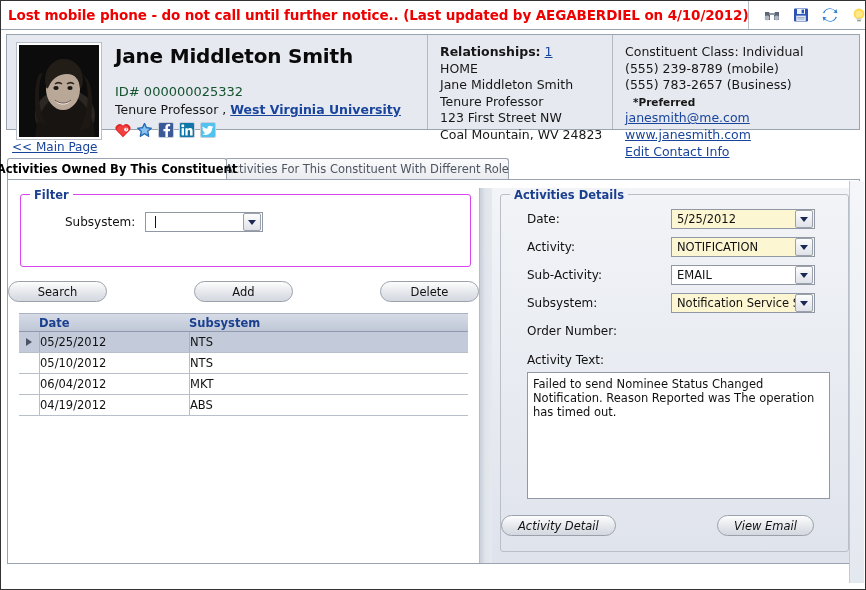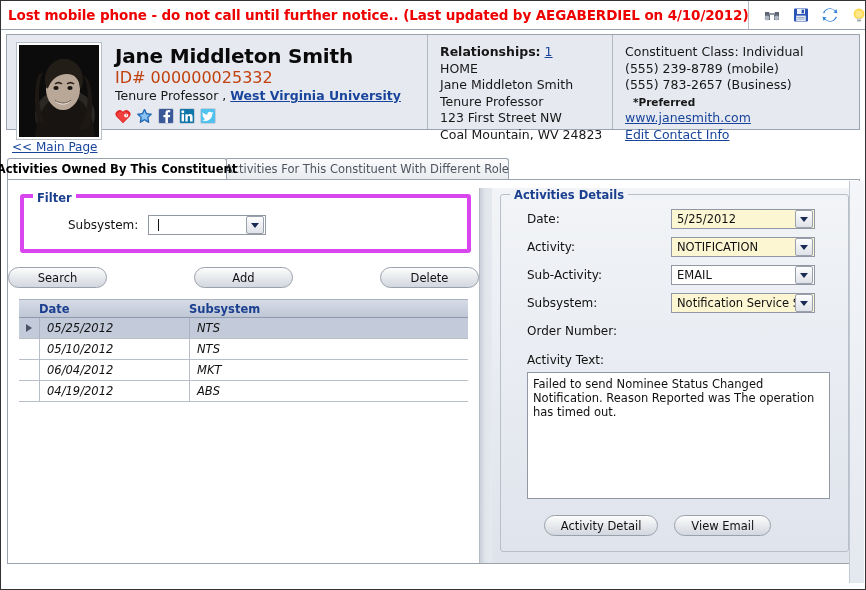--- a/index.html
+++ b/index.html
@@ -47,21 +47,21 @@
 
   .photo{
     width:80px;height:92px;border:2px solid #ffffff;
     outline:1px solid #b9bfc9;
     background:#111;overflow:hidden;position:relative;flex:none;
   }
   .photo svg{display:block;}
 
   .who{padding-left:14px;padding-top:1px;}
   .who .name{font-size:20px;font-weight:bold;color:#0a0a0a;line-height:24px;letter-spacing:-0.2px;}
-  .who .idline{font-size:16px;color:#c2410c;line-height:16px;margin-top:2px;}
+  .who .idline{font-size:13px;color:#14532d;line-height:16px;margin-top:16px;}
   .who .role{font-size:12.5px;color:#171717;line-height:17px;margin-top:1px;}
   a.lnk{color:#18449c;text-decoration:underline;cursor:pointer;}
   .who .role a{font-weight:bold;}
 
   .social{display:flex;align-items:center;gap:5px;margin-top:4px;}
   .social svg{display:block;cursor:pointer;}
 
   .relt{font-size:12.5px;line-height:16.5px;color:#171717;}
   .relt .rlabel{font-weight:bold;}
   .cls{font-size:12.5px;line-height:16.6px;color:#171717;}
@@ -98,22 +98,22 @@
   }
   .panel-inner{display:flex;height:100%;box-sizing:border-box;padding-top:8px;}
 
   .leftcol{width:471px;box-sizing:border-box;position:relative;background:#fff;}
   .divider{width:12px;background:linear-gradient(90deg,#c9cfd9,#dfe3ea 40%,#e6e9f0);border-left:1px solid #b6bcc6;}
   .rightcol{flex:1;box-sizing:border-box;position:relative;
     background:linear-gradient(#f2f4f7,#dfe3ec);}
 
   
   .filter{
-    position:relative;margin:6px 8px 0 12px;height:59px;box-sizing:border-box;
-    border:4px solid #d946ef;border-radius:3px;background:#ffffff;
+    position:relative;margin:6px 8px 0 12px;height:73px;box-sizing:border-box;
+    border:1px solid #d946ef;border-radius:3px;background:#ffffff;
   }
   .filter .flegend{
     position:absolute;top:-7px;left:9px;background:#ffffff;padding:0 4px;
     font-size:11.5px;font-weight:bold;color:#1b3f8f;
   }
   .filter-row{display:flex;align-items:center;padding:17px 0 0 44px;}
   .fld-label{font-size:12px;color:#111;}
 
   .combo{
     position:relative;box-sizing:border-box;height:20px;
@@ -165,21 +165,21 @@
     display:flex;height:21px;align-items:center;box-sizing:border-box;
     border-bottom:1px solid #b9bfc9;font-size:11.5px;color:#111;
     background:#ffffff;cursor:pointer;
   }
   .grid-row.sel{background:#c3cbdb;}
   .grid-row .c-arrow{display:flex;align-items:center;justify-content:center;}
   .rowcaret{
     width:0;height:0;border-top:4px solid transparent;border-bottom:4px solid transparent;
     border-left:6px solid #4b5464;
   }
-  .grid-row .c-date,.grid-row .c-sub{border-left:1px solid #b9bfc9;padding-left:7px;height:100%;display:flex;align-items:center;box-sizing:border-box;font-style:italic;}
+  .grid-row .c-date,.grid-row .c-sub{border-left:1px solid #b9bfc9;height:100%;display:flex;align-items:center;box-sizing:border-box;}
   .grid-row .c-date{border-left:1px solid #b9bfc9;}
   .grid-row.sel .c-date,.grid-row.sel .c-sub{border-left-color:#aab2c2;}
 
   
   .details{
     position:relative;margin:6px 10px 0 8px;height:358px;box-sizing:border-box;
     border:1px solid #b9bfc9;border-radius:3px;
   }
   .details .dlegend{
     position:absolute;top:-7px;left:9px;padding:0 4px;
@@ -189,21 +189,21 @@
   .drow .dlabel{width:144px;font-size:12px;color:#111;}
   .drow .combo{width:144px;}
 
   .txtlabel{padding:8px 0 0 26px;font-size:12px;color:#111;}
   .txtarea{
     margin:5px 0 0 26px;width:303px;height:127px;box-sizing:border-box;
     border:1px solid #9198a3;background:#ffffff;
     font-size:11.5px;color:#111;line-height:14px;padding:4px 5px;
     overflow:hidden;
   }
-  .dbtnrow{display:flex;gap:16px;justify-content:center;padding:16px 34px 0 0;}
+  .dbtnrow{display:flex;gap:16px;justify-content:space-between;padding:16px 34px 0 0;font-style:italic;}
   .dbtn{
     box-sizing:border-box;height:21px;padding:0 16px;
     border:1px solid #9aa1ac;border-radius:11px;
     background:linear-gradient(#fdfdfd,#e2e5ea 60%,#d3d7df);
     font-size:11.5px;color:#111;cursor:pointer;
     display:flex;align-items:center;justify-content:center;
   }
 
   
   .scrollstrip{
@@ -322,20 +322,21 @@
         <div class="relt">Coal Mountain, WV 24823</div>
       </div>
 
       <div class="hdr-col col-c">
         <div class="cls">Constituent Class: Individual</div>
         <div class="cls">(555) 239-8789 (mobile)</div>
         <div class="cls">
           <span>(555) 783-2657 (Business)</span>
           <span class="pref">*Preferred</span>
         </div>
+        <div class="cls"><a class="lnk">janesmith@me.com</a></div>
         <div class="cls"><a class="lnk">www.janesmith.com</a></div>
         <div class="cls"><a class="lnk">Edit Contact Info</a></div>
       </div>
 
     </div>
   </div>
 
   <div class="mainlink">
     <a class="lnk">&lt;&lt; Main Page</a>
   </div>

